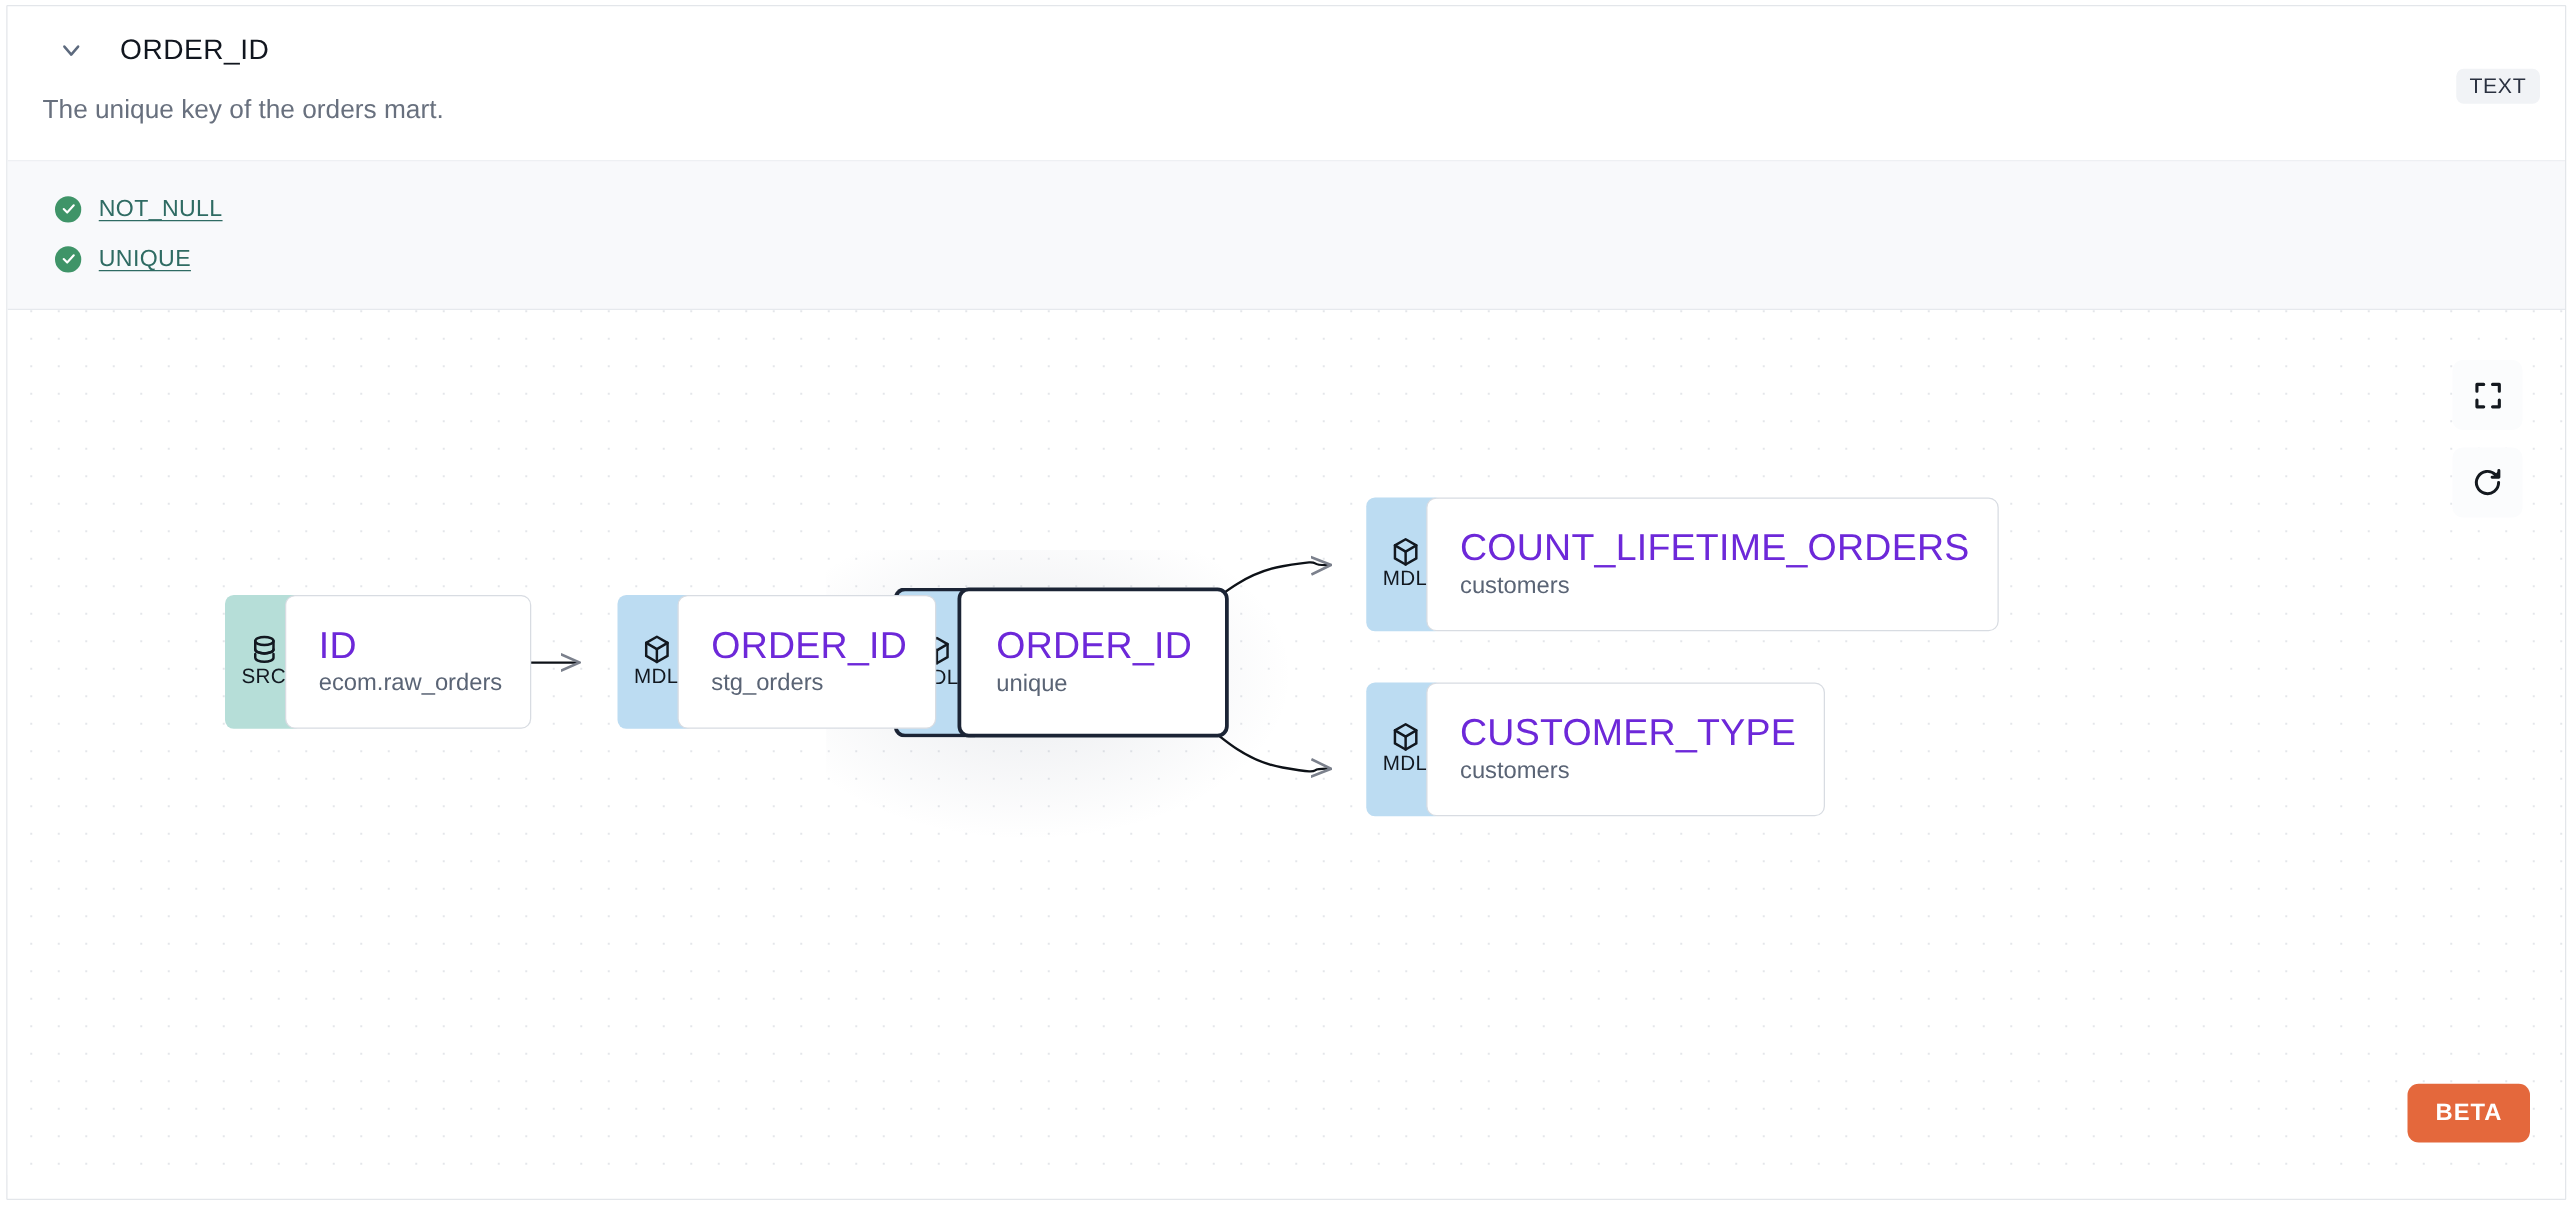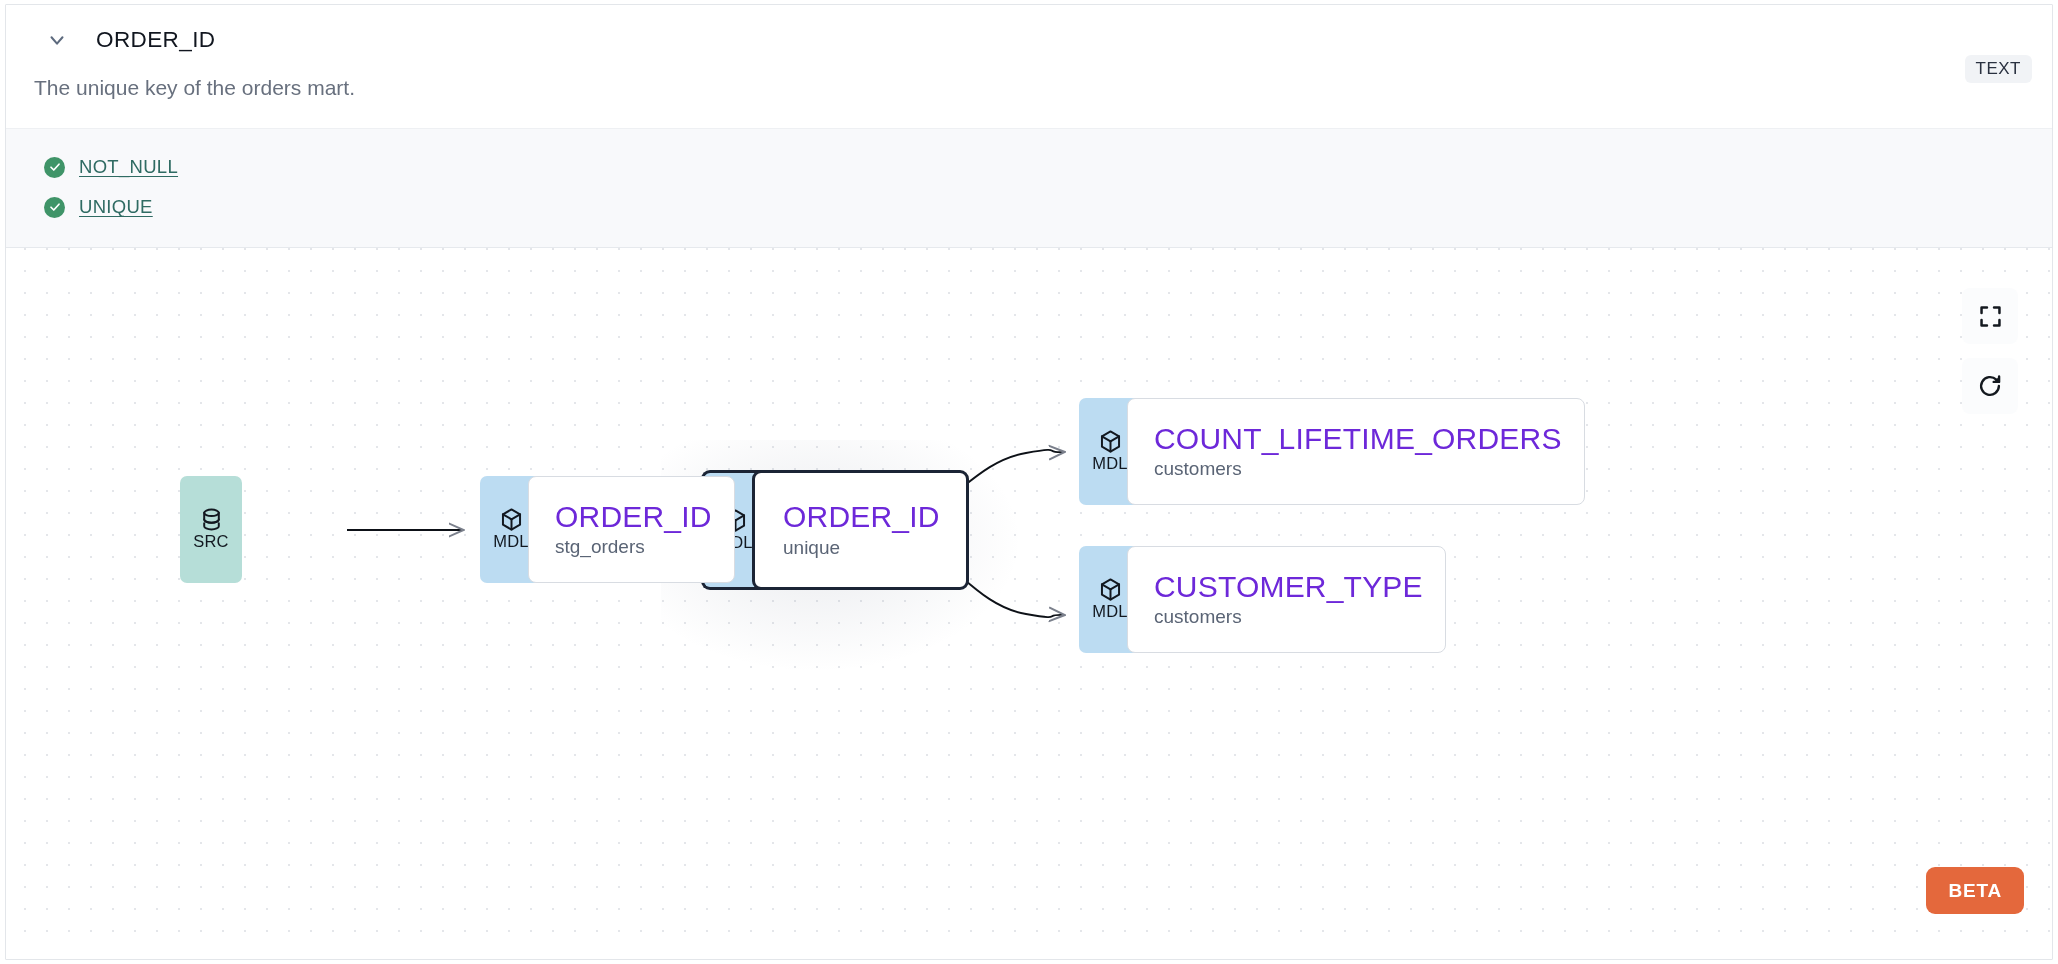--- a/index.html
+++ b/index.html
@@ -128,21 +128,21 @@
     flex-direction: column;
     align-items: center;
     justify-content: center;
     gap: 1px;
     flex: 0 0 auto;
     position: relative;
     z-index: 1;
     padding-bottom: 2px;
   }
   .node-badge.src { background: #b6ded8; }
-  .node-badge.mdl { background: #bcdcf2; }
+  .node-badge.mdl { background: #bcdcf2; margin-left: 14px; }
   .node-badge .badge-text {
     font-size: 16.5px;
     color: #121820;
     letter-spacing: 0.2px;
     line-height: 1;
   }
   .node-badge svg { display: block; }
 
   .node-body {
     background: #ffffff;
@@ -283,20 +283,24 @@
         <span>
           <svg width="25" height="25" viewBox="0 0 24 24" fill="none" stroke="#121820" stroke-width="1.9" stroke-linecap="round" stroke-linejoin="round">
             <ellipse cx="12" cy="5.6" rx="7" ry="3.1"></ellipse>
             <path d="M5 5.6v6.4c0 1.7 3.1 3.1 7 3.1s7-1.4 7-3.1V5.6"></path>
             <path d="M5 12c0 1.7 3.1 3.1 7 3.1s7-1.4 7-3.1"></path>
             <path d="M5 15.5v2.9c0 1.7 3.1 3.1 7 3.1s7-1.4 7-3.1v-2.9"></path>
           </svg>
         </span>
         <span class="badge-text">SRC</span>
       </div>
+      <div class="node-body">
+        <div class="node-name">ID</div>
+        <div class="node-sub">ecom.raw_orders</div>
+      </div>
     </div>
 
     <div class="node" style="left:474px; top:228px; height:107px;">
       <div class="node-badge mdl">
         <span>
           <svg width="25" height="25" viewBox="0 0 24 24" fill="none" stroke="#121820" stroke-width="1.9" stroke-linecap="round" stroke-linejoin="round">
             <path d="M12 2.3 20.2 7v10L12 21.7 3.8 17V7z"></path>
             <path d="M3.8 7 12 11.8 20.2 7"></path>
             <path d="M12 11.8V21.7"></path>
           </svg>

